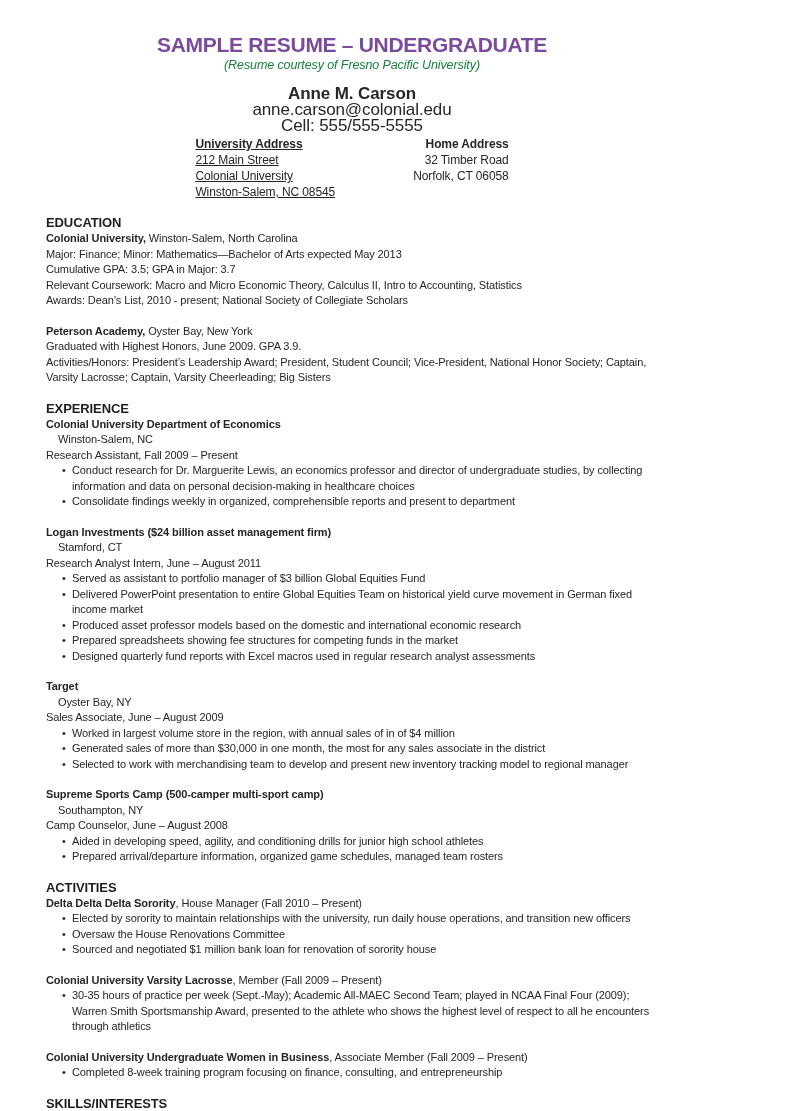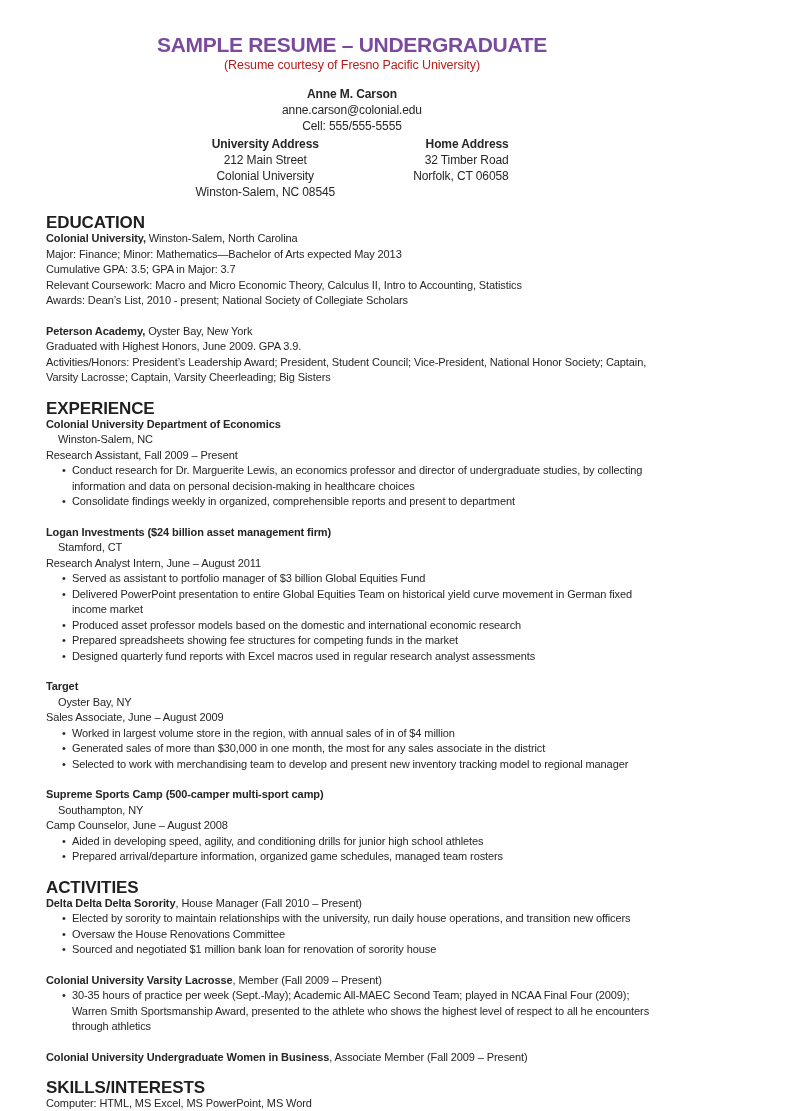--- a/index.html
+++ b/index.html
@@ -12,34 +12,34 @@
     letter-spacing:-0.1px;
   }
   .page { box-sizing:border-box; width:712px; height:1111px; padding:16px 54px 0 46px; overflow:hidden;margin-top:16px; }
 
   
   .doc-header { text-align:center; }
   .title {
     margin:0; font-size:21px; line-height:25px; font-weight:bold;
     color:#7a4a9d; letter-spacing:-0.3px;
   }
-  .subtitle { font-size:12.5px; line-height:17px; color:#b91c1c; }
-  .contact { margin-top:12px; font-size:12px; line-height:16px; }
+  .subtitle { font-style:italic; font-size:12.5px; line-height:17px; color:#15803d; }
+  .contact { margin-top:12px; font-size:17px; line-height:16px; }
   .contact .name { font-weight:bold; }
   .addresses {
     display:flex; justify-content:center; gap:78px;
     margin-top:2px; font-size:12px; line-height:16px;
   }
-  .addr-left { text-align:center; }
+  .addr-left { text-align:left;text-decoration:underline; }
   .addr-right { text-align:right; }
   .addr-label { font-weight:bold; }
 
   
   section { margin-top:15px; }
-  .section-heading { margin:0; font-size:17px; line-height:16px; font-weight:bold; color:#1f1f1f; }
+  .section-heading { margin:0; font-size:13px; line-height:16px; font-weight:bold; color:#1f1f1f; }
   .block { margin-bottom:15px; }
   .block:last-child { margin-bottom:0; }
   .row { display:flex; justify-content:space-between; align-items:baseline;flex-direction:column; }
   .loc { white-space:nowrap; padding-left:12px; }
   .bold { font-weight:bold; }
   .italic { }
 
   ul.bullets { margin:0; padding:0 0 0 16px; list-style:none; }
   ul.bullets li { position:relative; padding-left:10px; }
   ul.bullets li::before { content:"\2022"; position:absolute; left:0; top:0; }
@@ -162,20 +162,23 @@
 
     <div class="block">
       <div><span class="bold">Colonial University Varsity Lacrosse</span><span>, </span><span class="italic">Member</span><span> (Fall 2009 – Present)</span></div>
       <ul class="bullets">
         <li><span>30-35 hours of practice per week (Sept.-May); Academic All-MAEC Second Team; played in NCAA Final Four (2009); Warren Smith Sportsmanship Award, </span><span class="italic">presented to the athlete who shows the highest level of respect to all he encounters through athletics</span></li>
       </ul>
     </div>
 
     <div class="block">
       <div><span class="bold">Colonial University Undergraduate Women in Business</span><span>, </span><span class="italic">Associate Member</span><span> (Fall 2009 – Present)</span></div>
+      <ul class="bullets">
+        <li>Completed 8-week training program focusing on finance, consulting, and entrepreneurship</li>
+      </ul>
     </div>
   </section>
 
   <section>
     <h2 class="section-heading">SKILLS/INTERESTS</h2>
     <div>Computer: HTML, MS Excel, MS PowerPoint, MS Word</div>
     <div>Language: Proficient in Spanish</div>
     <div>Interests: Golf, Tennis, Lacrosse, World War II history</div>
   </section>
 

